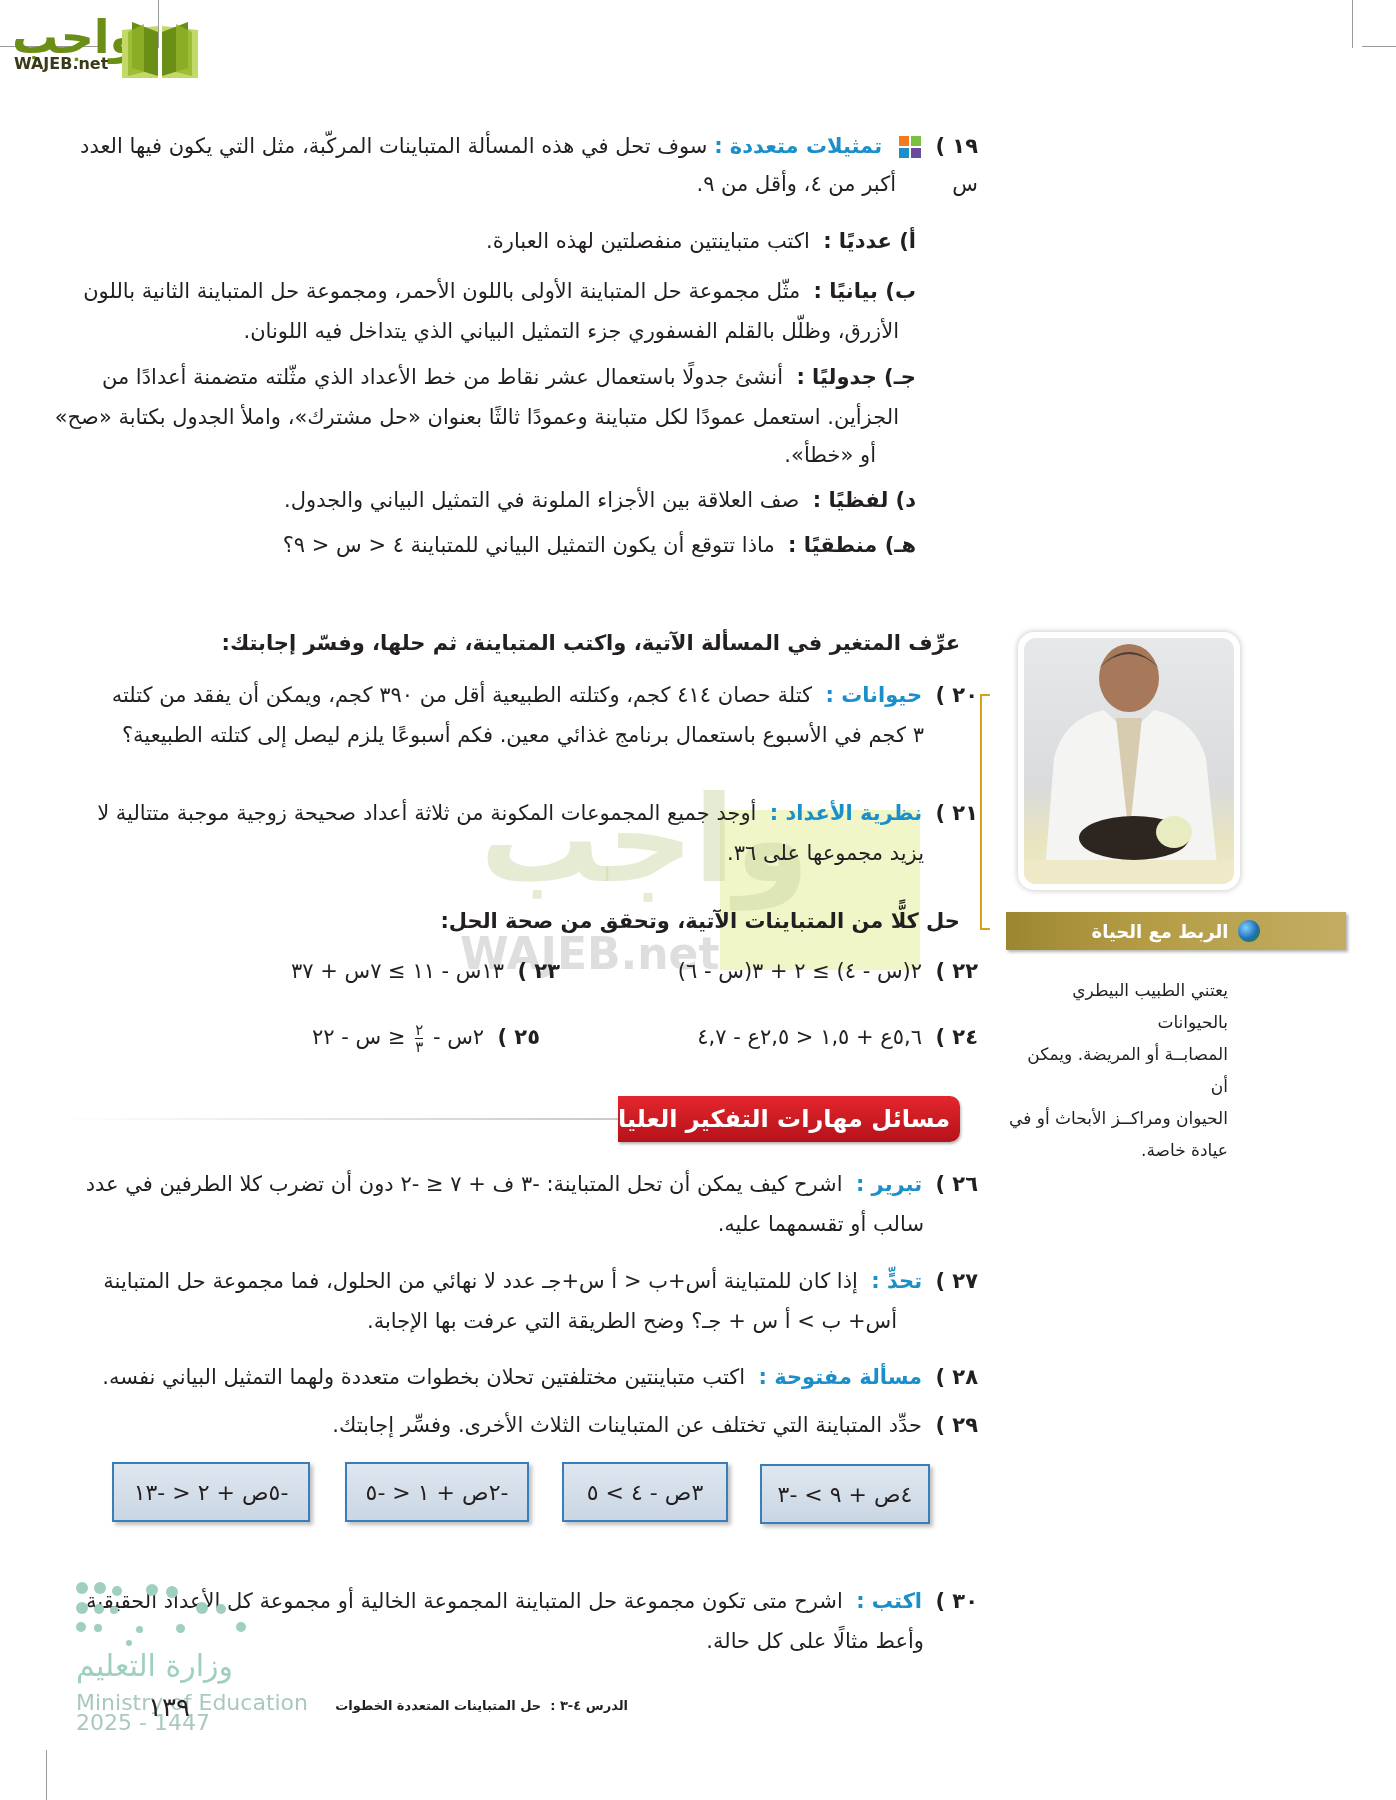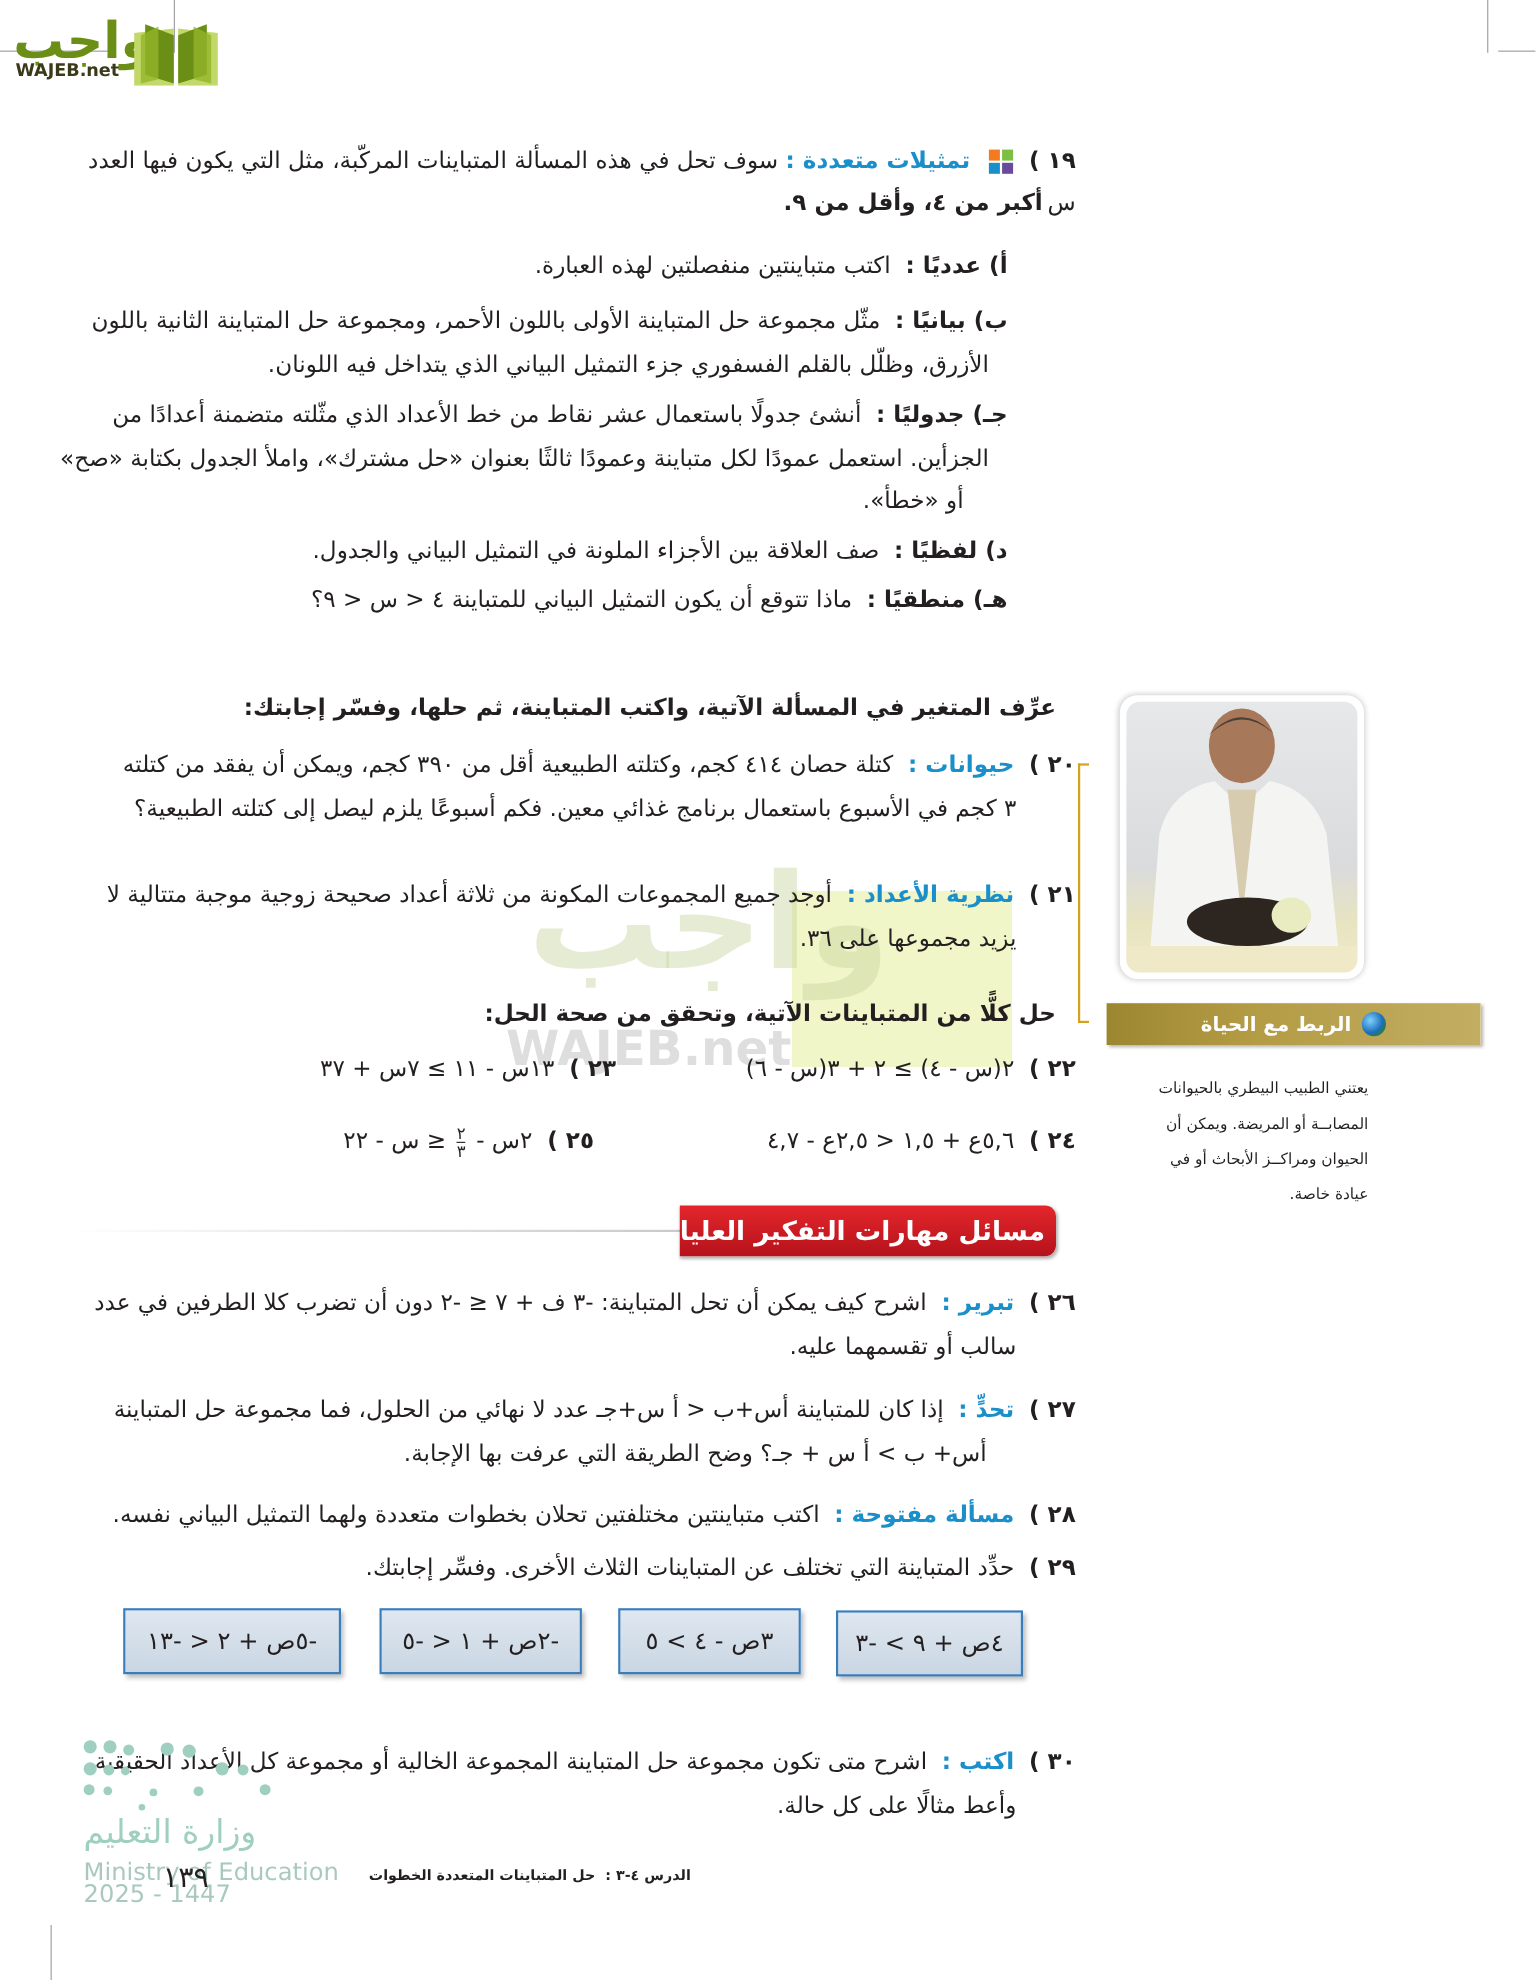--- a/index.html
+++ b/index.html
@@ -18,21 +18,21 @@
   .logo-en{font-size:16px;font-weight:bold;color:#3a3a1a;}
   
   .wm-ar{font-size:120px;font-weight:bold;color:rgba(200,210,160,0.45);}
   .wm-en{font-size:44px;font-weight:bold;color:rgba(160,160,160,0.35);}
   .wm-book{position:absolute;background:rgba(215,230,100,0.35);}
   
   .photo{position:absolute;border-radius:16px;background:#fff;box-shadow:0 0 6px rgba(0,0,0,0.25);}
   .photo-inner{position:absolute;left:6px;top:6px;right:6px;bottom:6px;border-radius:12px;overflow:hidden;background:linear-gradient(180deg,#e6e8ea 0%,#d9dbdd 60%,#e8e4c0 82%,#efe9c8 100%);}
   .life-bar{position:absolute;background:linear-gradient(90deg,#9c8730,#b49c45 40%,#c2ad62);color:#fff;font-weight:bold;font-size:18px;display:flex;align-items:center;justify-content:center;gap:10px;box-shadow:2px 2px 3px rgba(0,0,0,0.3);}
   .globe{width:22px;height:22px;border-radius:50%;background:radial-gradient(circle at 35% 35%,#7fd0ff,#1d6fb8 55%,#2e7d32 80%);display:inline-block;}
-  .side-txt{font-size:14px;line-height:32px;margin-left:16px;}
+  .side-txt{font-size:17px;line-height:32px;}
   
   .hot{position:absolute;background:linear-gradient(180deg,#e4262c,#b5121b);color:#fff;font-weight:bold;font-size:24px;border-radius:0 10px 10px 0;display:flex;align-items:center;justify-content:flex-start;box-shadow:1px 2px 3px rgba(0,0,0,0.3);}
   .hot-line{position:absolute;height:2px;background:linear-gradient(90deg,rgba(200,200,200,0),#c9c9c9);}
   
   .ibox{position:absolute;height:56px;border:2px solid #3a7dbb;background:linear-gradient(180deg,#dfe7f0,#c9d6e3);box-shadow:3px 3px 4px rgba(0,0,0,0.25);display:flex;align-items:center;justify-content:center;direction:rtl;font-size:22px;}
   
   .min-dots{position:absolute;}
   .dot{position:absolute;border-radius:50%;background:#9fcfc1;}
   .min-ar{font-size:30px;color:#9fcfc1;}
   .min-en{font-size:22px;color:#a9c9c0;}
@@ -72,21 +72,21 @@
   <span class="num">١٩ )</span>
   <span style="display:inline-block;width:28px;height:26px;vertical-align:middle;margin:0 6px;"><svg width="26" height="26" viewBox="0 0 26 26">
         <rect x="2" y="2" width="10" height="10" fill="#f47a20"></rect>
         <rect x="14" y="2" width="10" height="10" fill="#7bc043"></rect>
         <rect x="2" y="14" width="10" height="10" fill="#1a8fc9"></rect>
         <rect x="14" y="14" width="10" height="10" fill="#6a4a9c"></rect>
       </svg></span>
   <span class="kw">تمثيلات متعددة :</span>
   <span>سوف تحل في هذه المسألة المتباينات المركّبة، مثل التي يكون فيها العدد س</span>
 </div>
-<div class="q" style="right:448px;top:165px;font-weight:bold;">أكبر من ٤، وأقل من ٩.</div>
+<div class="q" style="right:500px;top:165px;">أكبر من ٤، وأقل من ٩.</div>
 
 <div class="q" style="right:480px;top:222px;"><span class="sub">أ) عدديًا :</span>&nbsp;&nbsp;<span>اكتب متباينتين منفصلتين لهذه العبارة.</span></div>
 <div class="q" style="right:480px;top:272px;"><span class="sub">ب) بيانيًا :</span>&nbsp;&nbsp;<span>مثّل مجموعة حل المتباينة الأولى باللون الأحمر، ومجموعة حل المتباينة الثانية باللون</span></div>
 <div class="q" style="right:497px;top:312px;">الأزرق، وظلّل بالقلم الفسفوري جزء التمثيل البياني الذي يتداخل فيه اللونان.</div>
 <div class="q" style="right:480px;top:358px;"><span class="sub">جـ) جدوليًا :</span>&nbsp;&nbsp;<span>أنشئ جدولًا باستعمال عشر نقاط من خط الأعداد الذي مثّلته متضمنة أعدادًا من</span></div>
 <div class="q" style="right:497px;top:398px;">الجزأين. استعمل عمودًا لكل متباينة وعمودًا ثالثًا بعنوان «حل مشترك»، واملأ الجدول بكتابة «صح»</div>
 <div class="q" style="right:520px;top:436px;">أو «خطأ».</div>
 <div class="q" style="right:480px;top:481px;"><span class="sub">د) لفظيًا :</span>&nbsp;&nbsp;<span>صف العلاقة بين الأجزاء الملونة في التمثيل البياني والجدول.</span></div>
 <div class="q" style="right:480px;top:526px;"><span class="sub">هـ) منطقيًا :</span>&nbsp;&nbsp;<span>ماذا تتوقع أن يكون التمثيل البياني للمتباينة ٤ &lt; س &lt; ٩؟</span></div>
 

